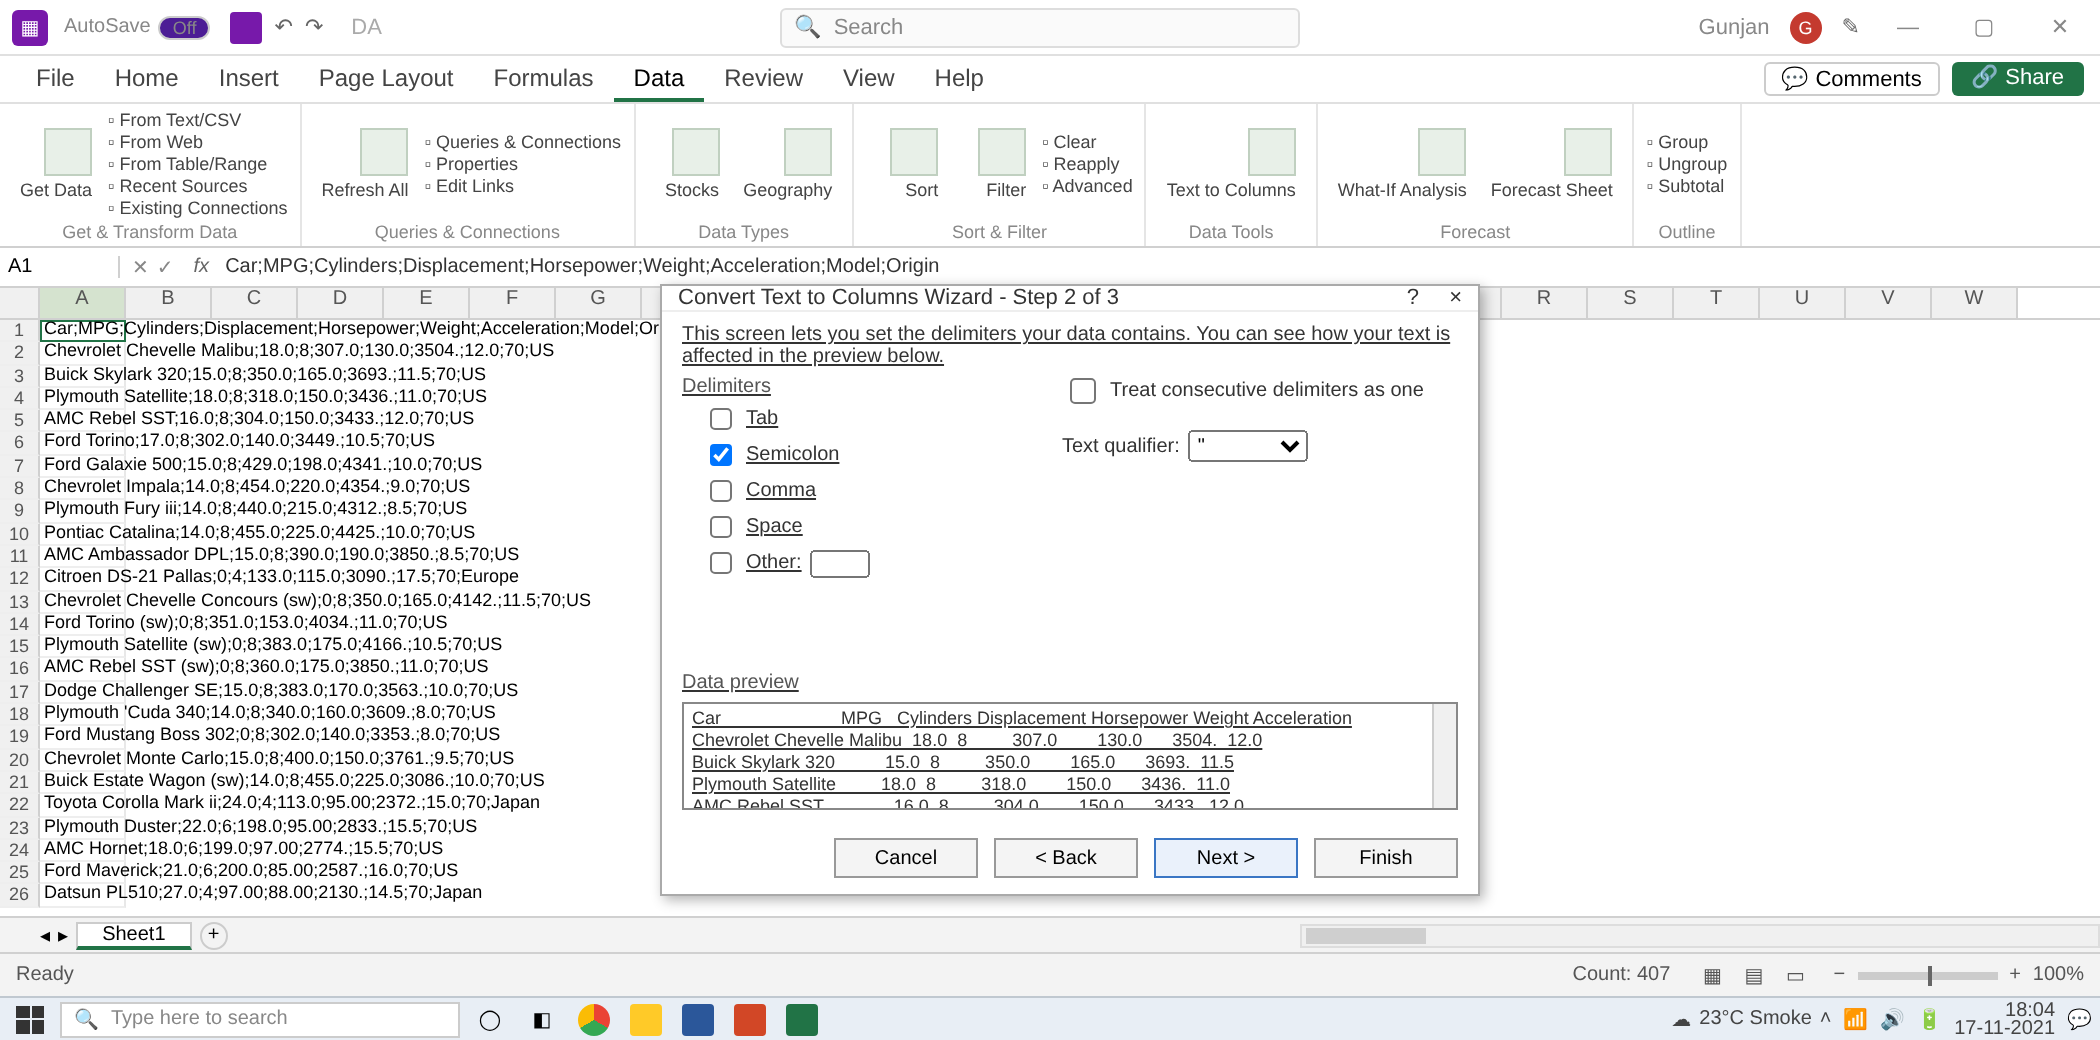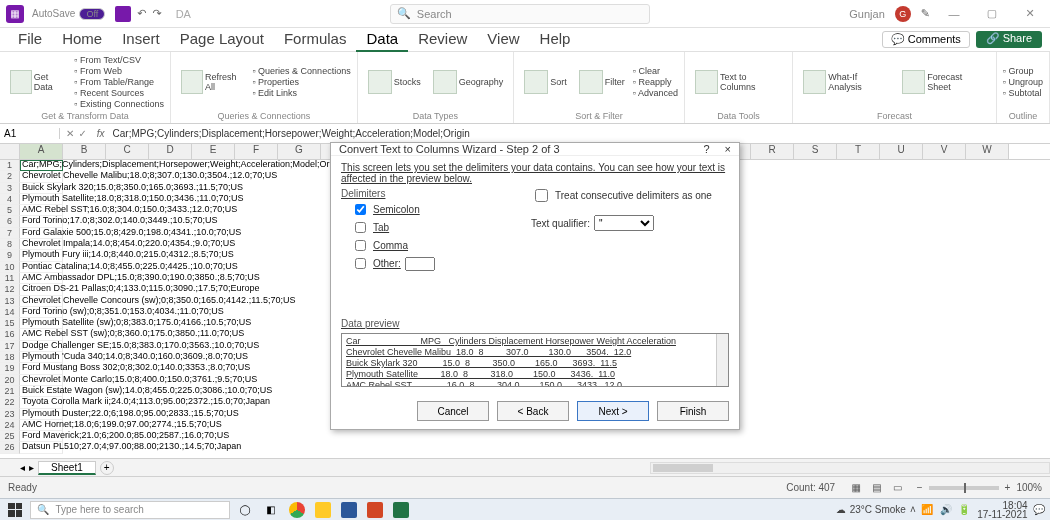--- a/index.html
+++ b/index.html
@@ -8,30 +8,30 @@
   .titlebar .krown { width: 18px; height: 18px; background: #7719aa; border-radius: 3px; display:flex;align-items:center;justify-content:center; color:#fff; font-size:10px; }
   .titlebar .autosave { margin-left: 8px; font-size: 10px; color:#888; display:flex; align-items:center; gap:4px; }
   .titlebar .pill { border:1px solid #ccc; border-radius:8px; padding:0 6px; font-size:9px; background:#4c1d95; }
   .titlebar .qat { margin-left:10px; display:flex; gap:6px; align-items:center; }
   .titlebar .qat .qicon { width:16px; height:16px; background:#7719aa; border-radius:2px; }
   .titlebar .search { margin-left: auto; margin-right:auto; width:260px; height:20px; background:#fafafa; border:1px solid #ddd; border-radius:3px; display:flex; align-items:center; padding:0 6px; color:#888; gap:6px; }
   .titlebar .right { display:flex; align-items:center; gap:10px; }
   .titlebar .avatar { width:16px; height:16px; border-radius:50%; background:#c43a2f; color:#fff; font-size:9px; display:flex; align-items:center; justify-content:center; }
   .winbtn { width:28px; text-align:center; color:#888; }
   .menubar { height:24px; background:#fff; display:flex; align-items:center; padding:0 8px; gap:2px; border-bottom:1px solid #e0e0e0; }
-  .menubar .tab { padding:3px 10px; font-size:15px; color:#444; }
+  .menubar .tab { padding:3px 10px; font-size:12px; color:#444; }
   .menubar .tab.active { border-bottom:2px solid #217346; color:#000; }
   .menubar .rightbtns { margin-left:auto; display:flex; gap:6px; }
   .menubar .comments { border:1px solid #ccc; padding:1px 8px; border-radius:3px; background:#fff; }
   .menubar .share { background:#217346; color:#fff; padding:1px 10px; border-radius:3px; }
   .ribbon { height:72px; background:#fff; display:flex; border-bottom:1px solid #d0d0d0; }
   .rgroup { border-right:1px solid #e5e5e5; padding:2px 6px; display:flex; flex-direction:column; }
   .rgroup .body { flex:1; display:flex; align-items:center; gap:4px; font-size:10px; color:#444; }
   .rgroup .lbl { text-align:center; font-size:9px; color:#888; padding-top:1px; }
-  .bigbtn { display:flex; flex-direction:row; align-items:center; gap:2px; padding:2px 4px; font-size:9px; color:#444; min-width:40px; }
+  .bigbtn { display:flex; flex-direction:column; align-items:flex-end; gap:2px; padding:2px 4px; font-size:9px; color:#444; min-width:40px; }
   .bigbtn .ico { width:24px; height:24px; background:#e8f0e8; border:1px solid #c0d0c0; }
   .smallitem { font-size:9px; color:#444; white-space:nowrap; }
   .col { display:flex; flex-direction:column; gap:1px;justify-content:center; }
   .formula-row { height:20px; background:#fff; display:flex; align-items:center; border-bottom:1px solid #d0d0d0; font-size:10px; }
   .namebox { width:60px; border-right:1px solid #d0d0d0; padding:0 4px; }
   .fx-controls { padding:0 6px; color:#888; display:flex; gap:4px; }
   .fx { padding:0 4px; font-style:italic; color:#666; }
   .formula { flex:1; padding:0 4px; color:#333; }
   .sheet { position:relative; background:#fff; height: calc(520px - 28px - 24px - 72px - 20px - 18px - 22px - 22px); overflow:hidden; }
   .colhead { display:flex; height:16px; border-bottom:1px solid #d0d0d0; }
@@ -537,30 +537,34 @@
     <div class="dright">
       <span>?</span>
       <span>×</span>
     </div>
   </div>
   <div class="dbody" style="position:relative;text-decoration:underline;">
     <div>This screen lets you set the delimiters your data contains.  You can see how your text is affected in the preview below.</div>
     <div class="fieldset">
       <div class="fslabel">Delimiters</div>
       <div class="chkrow">
+          <input type="checkbox" style="">
+          <span style="text-decoration:underline;text-decoration-style:dotted;">Tab</span>
+        </div>
+      <div class="chkrow">
           <input type="checkbox" checked="" style="">
           <span>Semicolon</span>
-        </div>
-      <div class="chkrow">
-          <input type="checkbox" style="">
-          <span style="text-decoration:underline;text-decoration-style:dotted;">Tab</span>
         </div>
       <div class="chkrow">
           <input type="checkbox" style="">
           <span>Comma</span>
+        </div>
+      <div class="chkrow">
+          <input type="checkbox" style="">
+          <span>Space</span>
         </div>
       <div class="chkrow">
           <input type="checkbox" style="">
           <span>Other:</span>
           <input type="text" style="width: 30px; height: 14px;">
         </div>
     </div>
     <div class="rightcol">
       <div class="r1">
           <input type="checkbox" style="">

